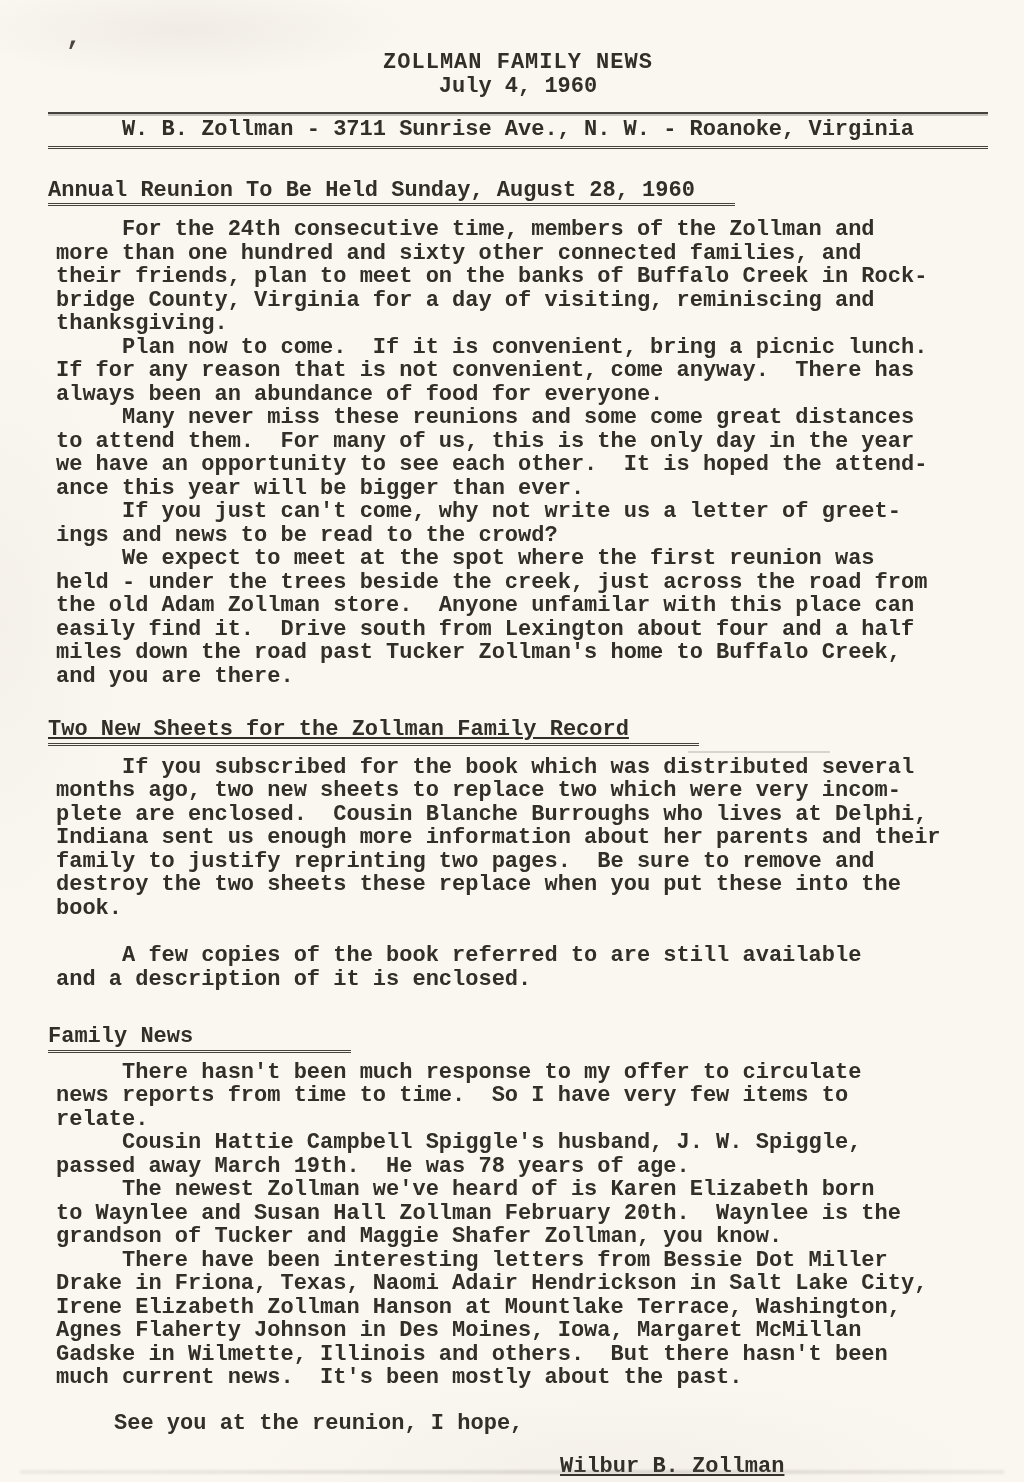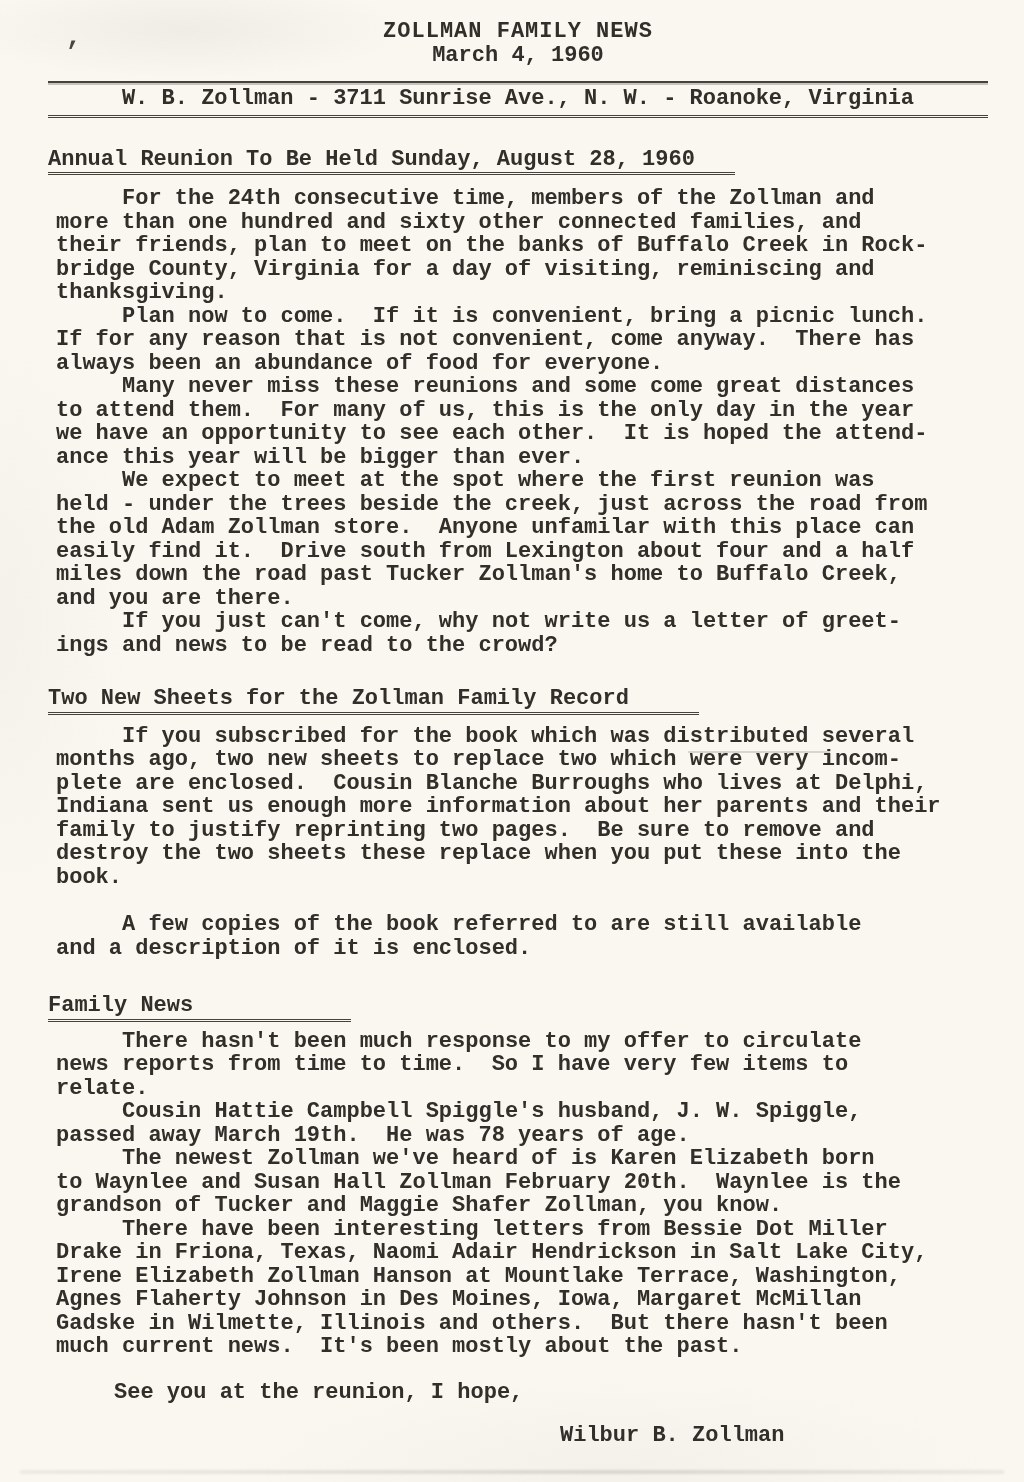--- a/index.html
+++ b/index.html
@@ -21,53 +21,53 @@
     font-family: "Liberation Mono", "DejaVu Sans Mono", monospace;
     font-weight: 700;
     font-size: 22px;
     line-height: 23.5px;
     color: #322f2a;
     box-sizing: border-box;
   }
   .content {
     padding: 20px 36px 0 48px;
   }
-  .masthead { text-align: center; }
+  .masthead { text-align: center; margin-top: 31px; }
   .masthead .title { letter-spacing: 1px; }
   .rule-top {
     height: 0;
     border-top: 2px solid #45423d;
     box-shadow: 0 2px 0 rgba(69,66,61,0.28);
     margin-top: 14px;
   }
   .address-band {
     text-align: center;
     padding: 4px 0 4px;
     border-bottom: 3px double #45423d;
   }
   .heading {
     display: inline-block;
     border-bottom: 3px double #45423d;
     padding-bottom: 1px;
     white-space: pre;
   }
   .h1 { margin-top: 30px; padding-right: 40px; }
-  .h2 { margin-top: 22px; padding-right: 70px; }
+  .h2 { margin-top: 22px; padding-right: 70px; text-decoration: underline; }
   .h3 { margin-top: 26px; padding-right: 158px; font-family: Liberation Mono, monospace; }
   .sec { margin: 8px; }
   .sec p {
     margin: 0;
     white-space: pre-wrap;
   }
   .sec p.first { margin-top: 12px; }
   .sec p.first-tight { margin-top: 10px; }
   .sec p.first-tighter { margin-top: 4px; }
   .sec p.gap { margin-top: 24px; }
   .closing { margin: 22px 0 12px 0; white-space: pre-wrap; }
-  .signature { margin: 20px 0 0 512px; white-space: pre; }
+  .signature { margin: 20px 0 0 512px; white-space: pre; text-decoration: underline; }
   .stray-mark {
     position: absolute;
     left: 66px;
     top: 26px;
     font-size: 26px;
     color: #4a463f;
   }
   .artifact-line {
     position: absolute;
     top: 751px;
@@ -89,21 +89,21 @@
 </head>
 <body>
 
 <div class="paper">
   <span class="stray-mark">,</span>
 
   <div class="content">
 
     <div class="masthead">
       <div class="title">ZOLLMAN FAMILY NEWS</div>
-      <div class="date">March 4, 1960</div>
+      <div class="date">July 4, 1960</div>
     </div>
 
     <div class="rule-top"></div>
 
     <div class="address-band">
       <span>W. B. Zollman - 3711 Sunrise Ave., N. W. - Roanoke, Virginia</span>
     </div>
 
     <div>
       <div class="heading h1">Annual Reunion To Be Held Sunday, August 28, 1960</div>
@@ -113,28 +113,28 @@
 their friends, plan to meet on the banks of Buffalo Creek in Rock-
 bridge County, Virginia for a day of visiting, reminiscing and
 thanksgiving.</p>
         <p>     Plan now to come.  If it is convenient, bring a picnic lunch.
 If for any reason that is not convenient, come anyway.  There has
 always been an abundance of food for everyone.</p>
         <p>     Many never miss these reunions and some come great distances
 to attend them.  For many of us, this is the only day in the year
 we have an opportunity to see each other.  It is hoped the attend-
 ance this year will be bigger than ever.</p>
+        <p>     If you just can't come, why not write us a letter of greet-
+ings and news to be read to the crowd?</p>
         <p>     We expect to meet at the spot where the first reunion was
 held - under the trees beside the creek, just across the road from
 the old Adam Zollman store.  Anyone unfamilar with this place can
 easily find it.  Drive south from Lexington about four and a half
 miles down the road past Tucker Zollman's home to Buffalo Creek,
 and you are there.</p>
-        <p>     If you just can't come, why not write us a letter of greet-
-ings and news to be read to the crowd?</p>
       </div>
     </div>
 
     <div>
       <div class="heading h2">Two New Sheets for the Zollman Family Record</div>
       <div class="sec">
         <p class="first-tight">     If you subscribed for the book which was distributed several
 months ago, two new sheets to replace two which were very incom-
 plete are enclosed.  Cousin Blanche Burroughs who lives at Delphi,
 Indiana sent us enough more information about her parents and their

